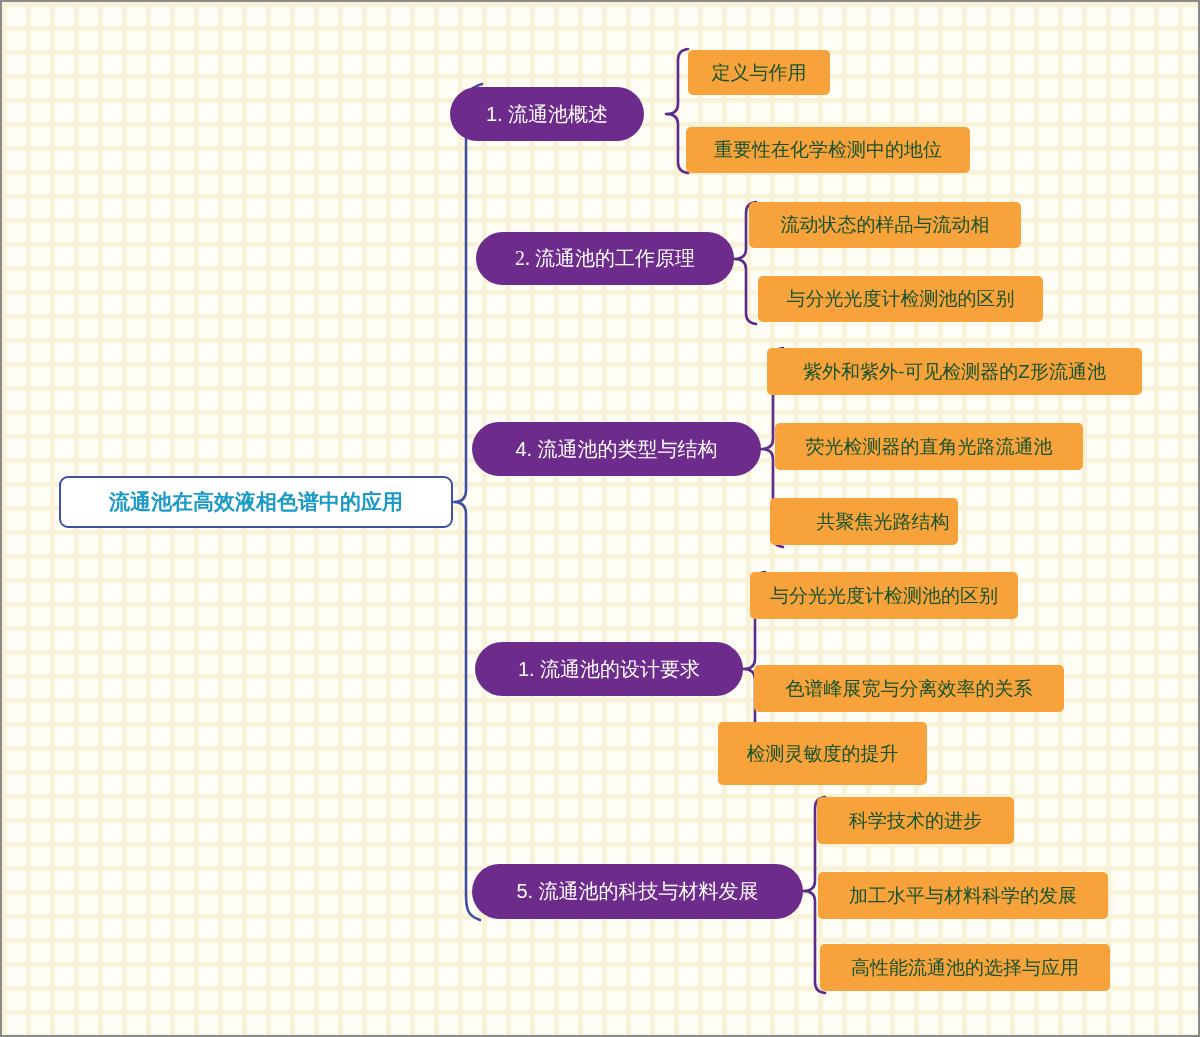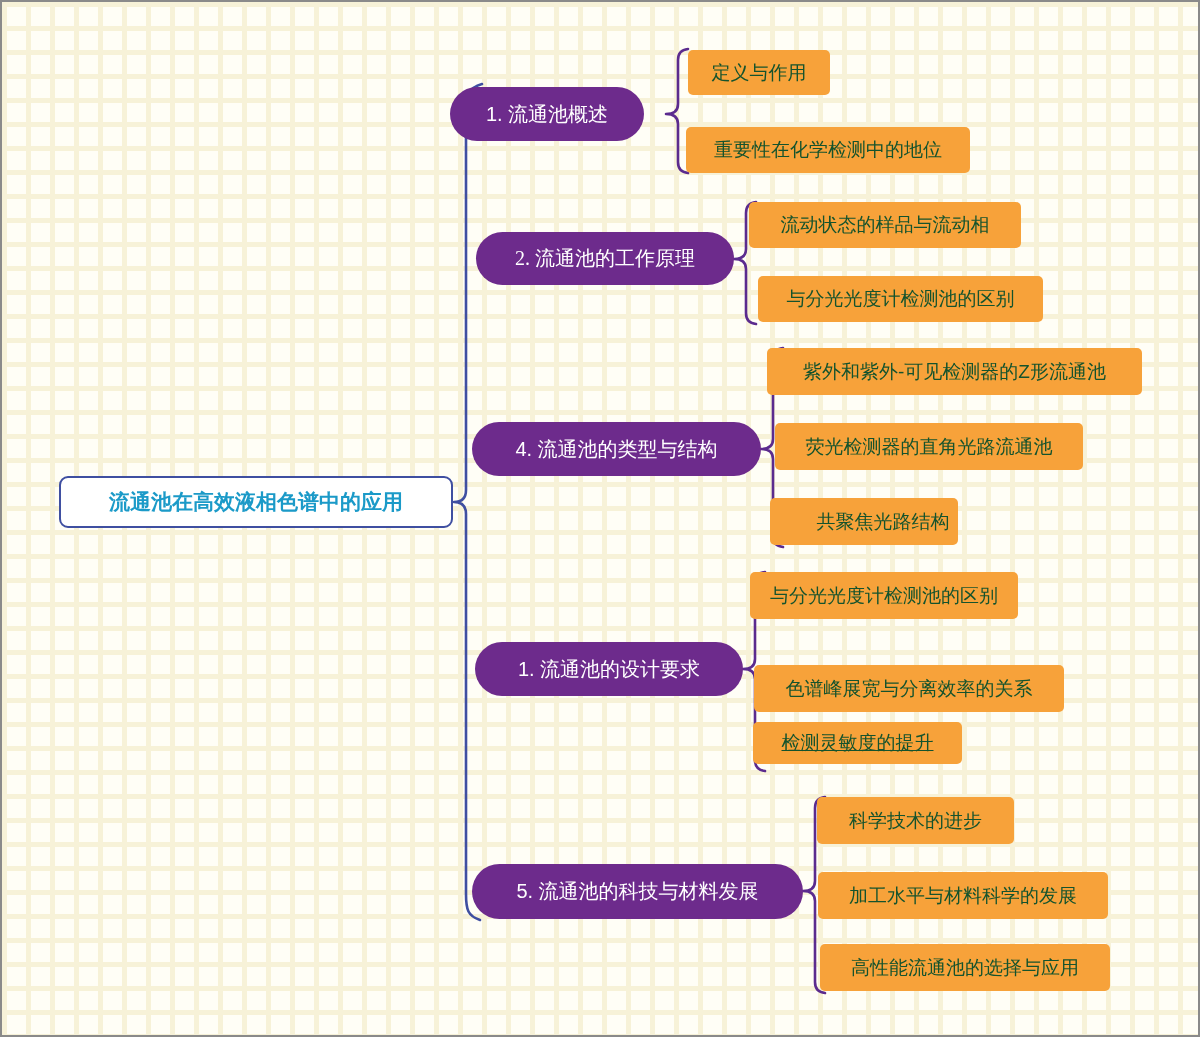--- a/index.html
+++ b/index.html
@@ -82,19 +82,19 @@
 
   <div class="node leaf" style="left:747px;top:200px;width:272px;height:46px;">流动状态的样品与流动相</div>
   <div class="node leaf" style="left:756px;top:274px;width:285px;height:46px;">与分光光度计检测池的区别</div>
 
   <div class="node leaf" style="left:765px;top:346px;width:375px;height:47px;text-align:right;">紫外和紫外-可见检测器的Z形流通池</div>
   <div class="node leaf" style="left:773px;top:421px;width:308px;height:47px;">荧光检测器的直角光路流通池</div>
   <div class="node leaf" style="left:768px;top:496px;width:188px;height:47px;padding-left:38px;">共聚焦光路结构</div>
 
   <div class="node leaf" style="left:748px;top:570px;width:268px;height:47px;">与分光光度计检测池的区别</div>
   <div class="node leaf" style="left:752px;top:645px;width:310px;height:47px;margin-top:18px;">色谱峰展宽与分离效率的关系</div>
-  <div class="node leaf" style="left:751px;top:720px;width:209px;height:42px;text-decoration:underline;">检测灵敏度的提升</div>
+  <div class="node leaf" style="left:716px;top:720px;width:209px;height:63px;">检测灵敏度的提升</div>
 
   <div class="node leaf" style="left:815px;top:795px;width:197px;height:47px;">科学技术的进步</div>
   <div class="node leaf" style="left:816px;top:870px;width:290px;height:47px;">加工水平与材料科学的发展</div>
   <div class="node leaf" style="left:818px;top:942px;width:290px;height:47px;">高性能流通池的选择与应用</div>
 
 </div>
 
 </body></html>

